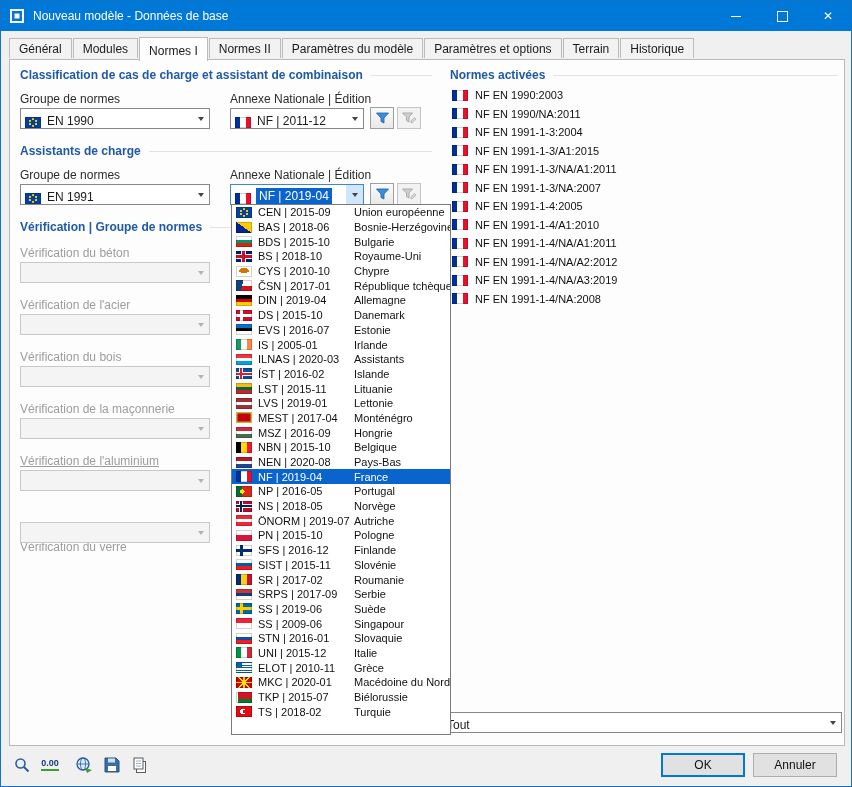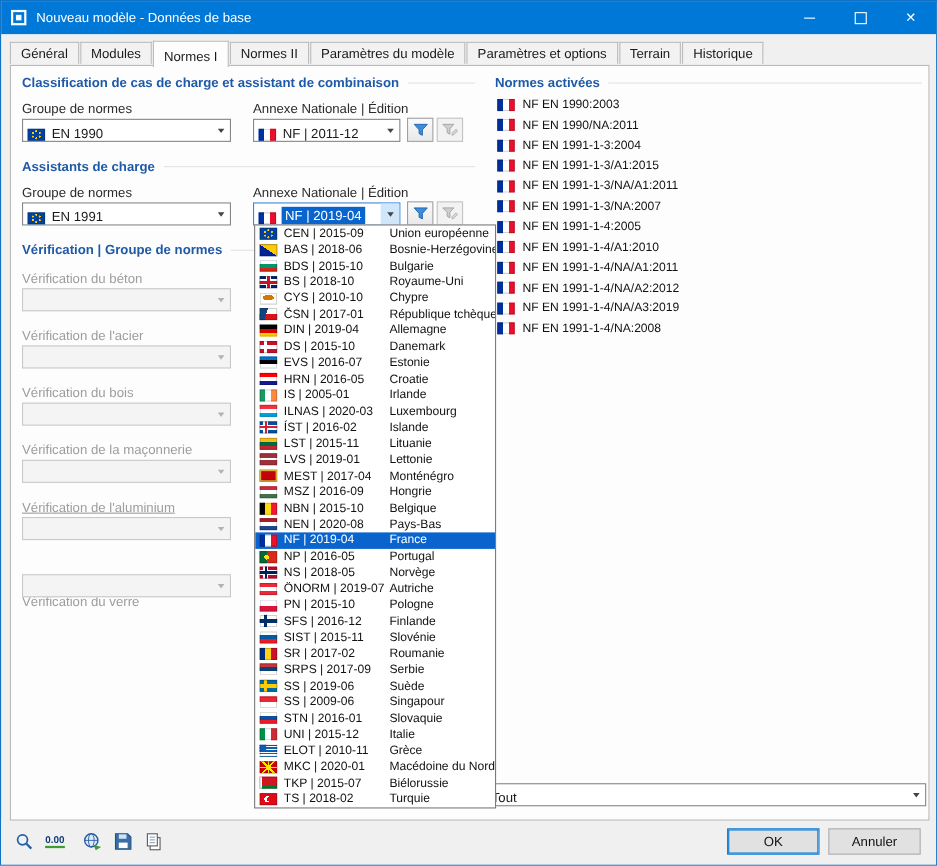--- a/index.html
+++ b/index.html
@@ -352,33 +352,28 @@
         <span class="flag flag-dk"></span>
         <span class="code">DS | 2015-10</span>
         <span class="country">Danemark</span>
       </div>
       <div class="drow">
         <span class="flag flag-ee"></span>
         <span class="code">EVS | 2016-07</span>
         <span class="country">Estonie</span>
       </div>
       <div class="drow">
-        <span class="flag flag-hr"></span>
-        <span class="code">HRN | 2016-05</span>
-        <span class="country">Croatie</span>
-      </div>
-      <div class="drow">
         <span class="flag flag-ie"></span>
         <span class="code">IS | 2005-01</span>
         <span class="country">Irlande</span>
       </div>
       <div class="drow">
         <span class="flag flag-lu"></span>
         <span class="code">ILNAS | 2020-03</span>
-        <span class="country">Luxembourg</span>
+        <span class="country">Assistants</span>
       </div>
       <div class="drow">
         <span class="flag flag-is"></span>
         <span class="code">ÍST | 2016-02</span>
         <span class="country">Islande</span>
       </div>
       <div class="drow">
         <span class="flag flag-lt"></span>
         <span class="code">LST | 2015-11</span>
         <span class="country">Lituanie</span>

